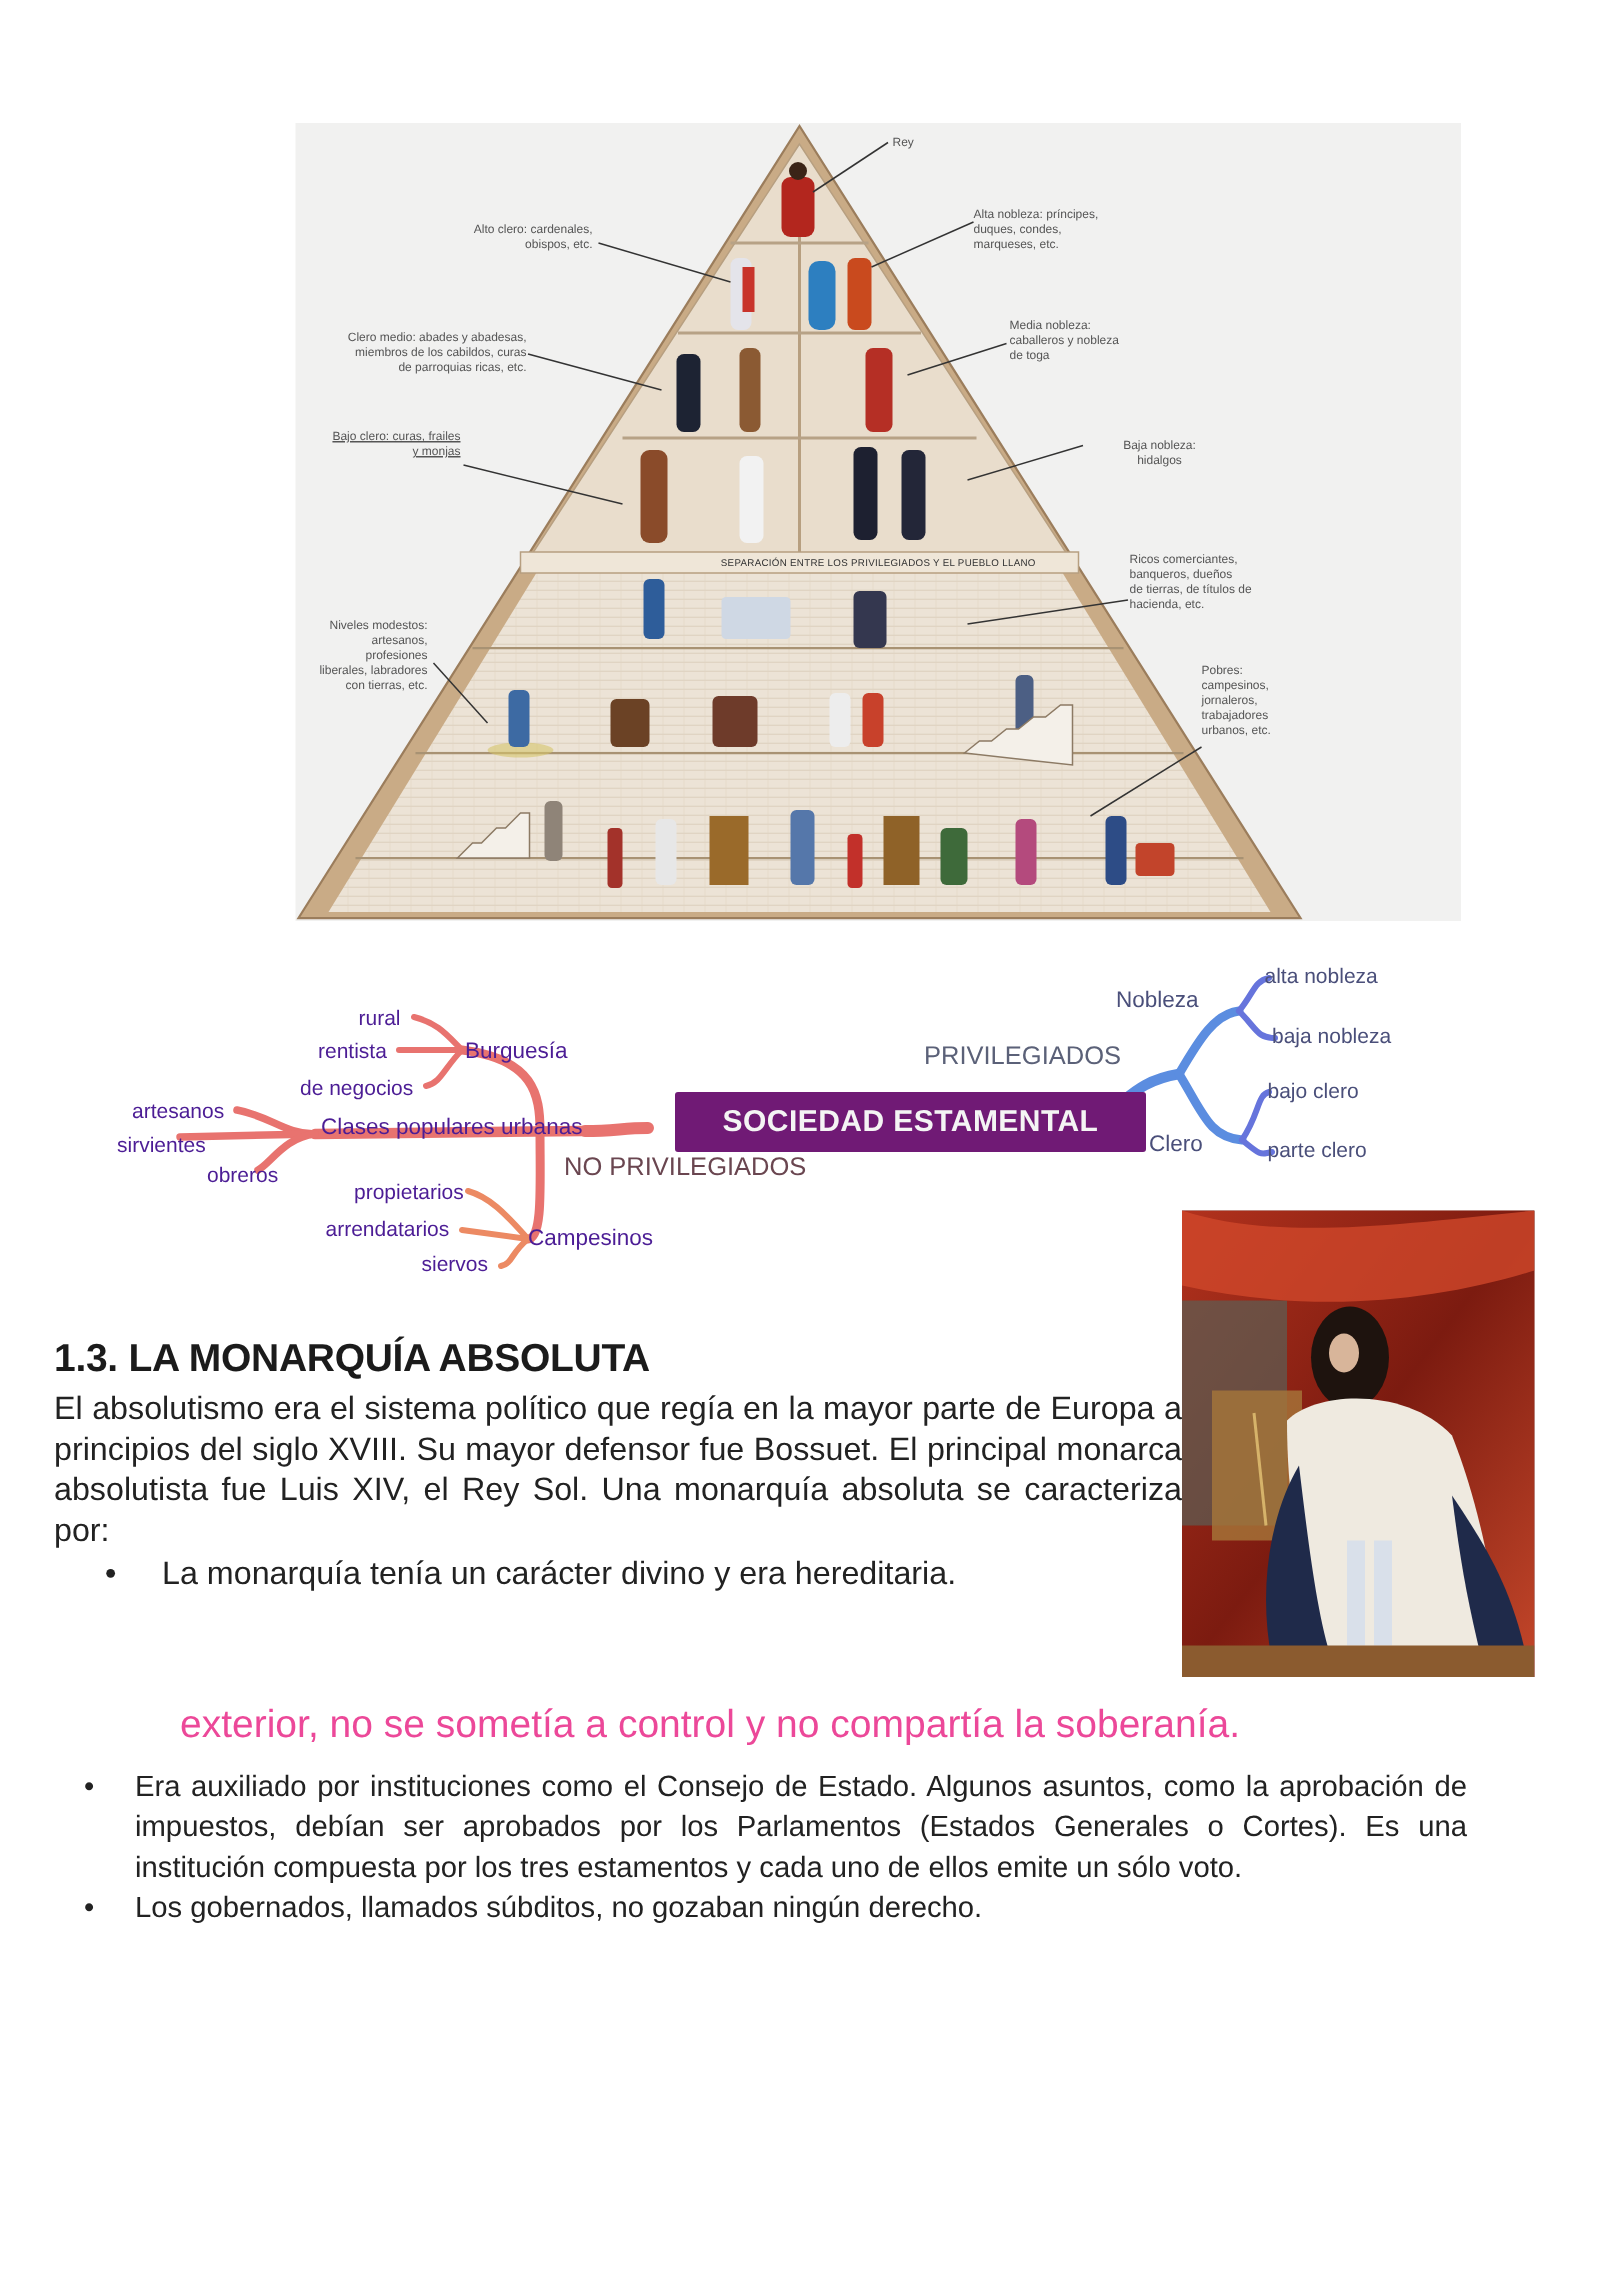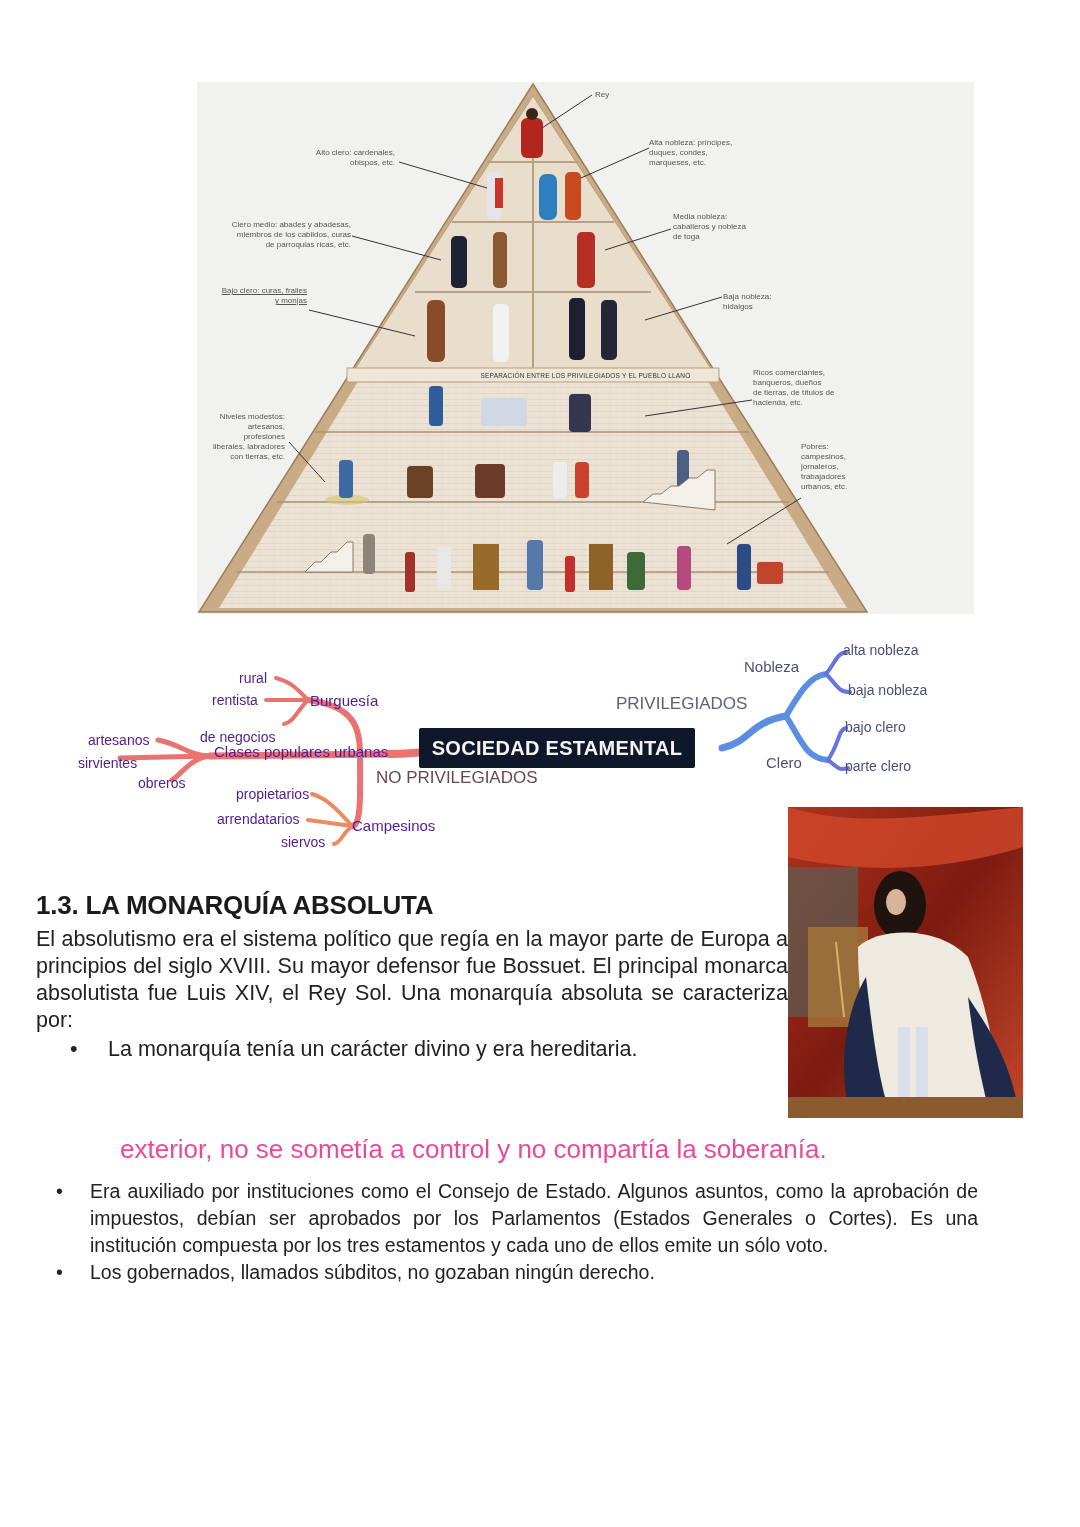--- a/index.html
+++ b/index.html
@@ -14,21 +14,21 @@
   .sep-label { position: absolute; left: 0; width: 100%; text-align: center; top: 290px; font-size: 6.5px; letter-spacing: 0.2px; color: #333; }
 
   
   .mindmap { position: absolute; left: 60px; top: 630px; width: 900px; height: 230px; }
   .mindmap svg { position: absolute; left: 0; top: 0; }
   .mm-text { position: absolute; font-size: 15px; color: #4c1d95; white-space: nowrap; }
   .mm-text.small { font-size: 14px; }
   .mm-text.blue { color: #4a4f7a; }
   .mm-text.mid { font-size: 17px; color: #6a4650; }
   .mm-text.mid-blue { font-size: 17px; color: #5b6178; }
-  .mm-center { position: absolute; left: 359px; top: 98px; width: 276px; height: 40px; background: #0f172a; border-radius: 2px;
+  .mm-center { position: absolute; left: 390px; top: 98px; width: 314px; height: 40px; background: #701a75; border-radius: 2px;
     color: #f4f4f4; font-size: 20px; font-weight: bold; display: flex; align-items: center; justify-content: center; letter-spacing: 0.3px; }
 
   
   .section-title { position: absolute; left: 36px; top: 890px; font-size: 26px; font-weight: bold; color: #1b1b1b; letter-spacing: -0.2px; }
   .para { position: absolute; left: 36px; top: 926px; width: 752px; font-size: 21.5px; line-height: 27px; text-align: justify; color: #222; }
   .bullets-top { position: absolute; left: 64px; top: 1036px; width: 724px; font-size: 21.5px; line-height: 27px; color: #222; }
   .bullets-top li, .bullets-bottom li { list-style: none; position: relative; padding-left: 44px; text-align: justify; }
   .bullets-top li::before { content: "•"; position: absolute; left: 6px; top: 0; }
   .cont-line { position: absolute; left: 120px; top: 1134px; font-size: 26px; color: #ec4899; }
   .bullets-bottom { position: absolute; left: 50px; top: 1178px; width: 928px; font-size: 19.5px; line-height: 27px; color: #222; }
@@ -133,21 +133,21 @@
 miembros de los cabildos, curas
 de parroquias ricas, etc.</div>
   <div class="pyr-label right-align" style="left:6px;top:204px;width:104px;text-decoration:underline;">Bajo clero: curas, frailes
 y monjas</div>
   <div class="pyr-label" style="left:452px;top:56px;width:120px;">Alta nobleza: príncipes,
 duques, condes,
 marqueses, etc.</div>
   <div class="pyr-label" style="left:476px;top:130px;width:120px;">Media nobleza:
 caballeros y nobleza
 de toga</div>
-  <div class="pyr-label" style="left:526px;top:210px;width:100px;">Baja nobleza:
+  <div class="pyr-label" style="left:526px;top:210px;width:100px;text-align:center;">Baja nobleza:
 hidalgos</div>
   <div class="sep-label">SEPARACIÓN ENTRE LOS PRIVILEGIADOS Y EL PUEBLO LLANO</div>
   <div class="pyr-label" style="left:556px;top:286px;width:116px;">Ricos comerciantes,
 banqueros, dueños
 de tierras, de títulos de
 hacienda, etc.</div>
   <div class="pyr-label right-align" style="left:2px;top:330px;width:86px;">Niveles modestos:
 artesanos,
 profesiones
 liberales, labradores
@@ -202,21 +202,21 @@
   <div class="mm-text blue small" style="left:783px;top:12px;">alta nobleza</div>
   <div class="mm-text blue small" style="left:788px;top:52px;">baja nobleza</div>
   <div class="mm-text blue" style="left:706px;top:124px;">Clero</div>
   <div class="mm-text blue small" style="left:785px;top:89px;">bajo clero</div>
   <div class="mm-text blue small" style="left:785px;top:128px;">parte clero</div>
 
   <div class="mm-text mid" style="left:316px;top:138px;">NO PRIVILEGIADOS</div>
   <div class="mm-text" style="left:250px;top:62px;">Burguesía</div>
   <div class="mm-text small" style="left:179px;top:40px;">rural</div>
   <div class="mm-text small" style="left:152px;top:62px;">rentista</div>
-  <div class="mm-text small" style="left:140px;top:87px;margin-top:12px;">de negocios</div>
+  <div class="mm-text small" style="left:140px;top:87px;">de negocios</div>
   <div class="mm-text" style="left:154px;top:113px;">Clases populares urbanas</div>
   <div class="mm-text small" style="left:28px;top:102px;">artesanos</div>
   <div class="mm-text small" style="left:18px;top:125px;">sirvientes</div>
   <div class="mm-text small" style="left:53px;top:145px;margin-left:25px;">obreros</div>
   <div class="mm-text" style="left:292px;top:187px;">Campesinos</div>
   <div class="mm-text small" style="left:176px;top:156px;">propietarios</div>
   <div class="mm-text small" style="left:157px;top:181px;">arrendatarios</div>
   <div class="mm-text small" style="left:221px;top:204px;">siervos</div>
 </div>
 

